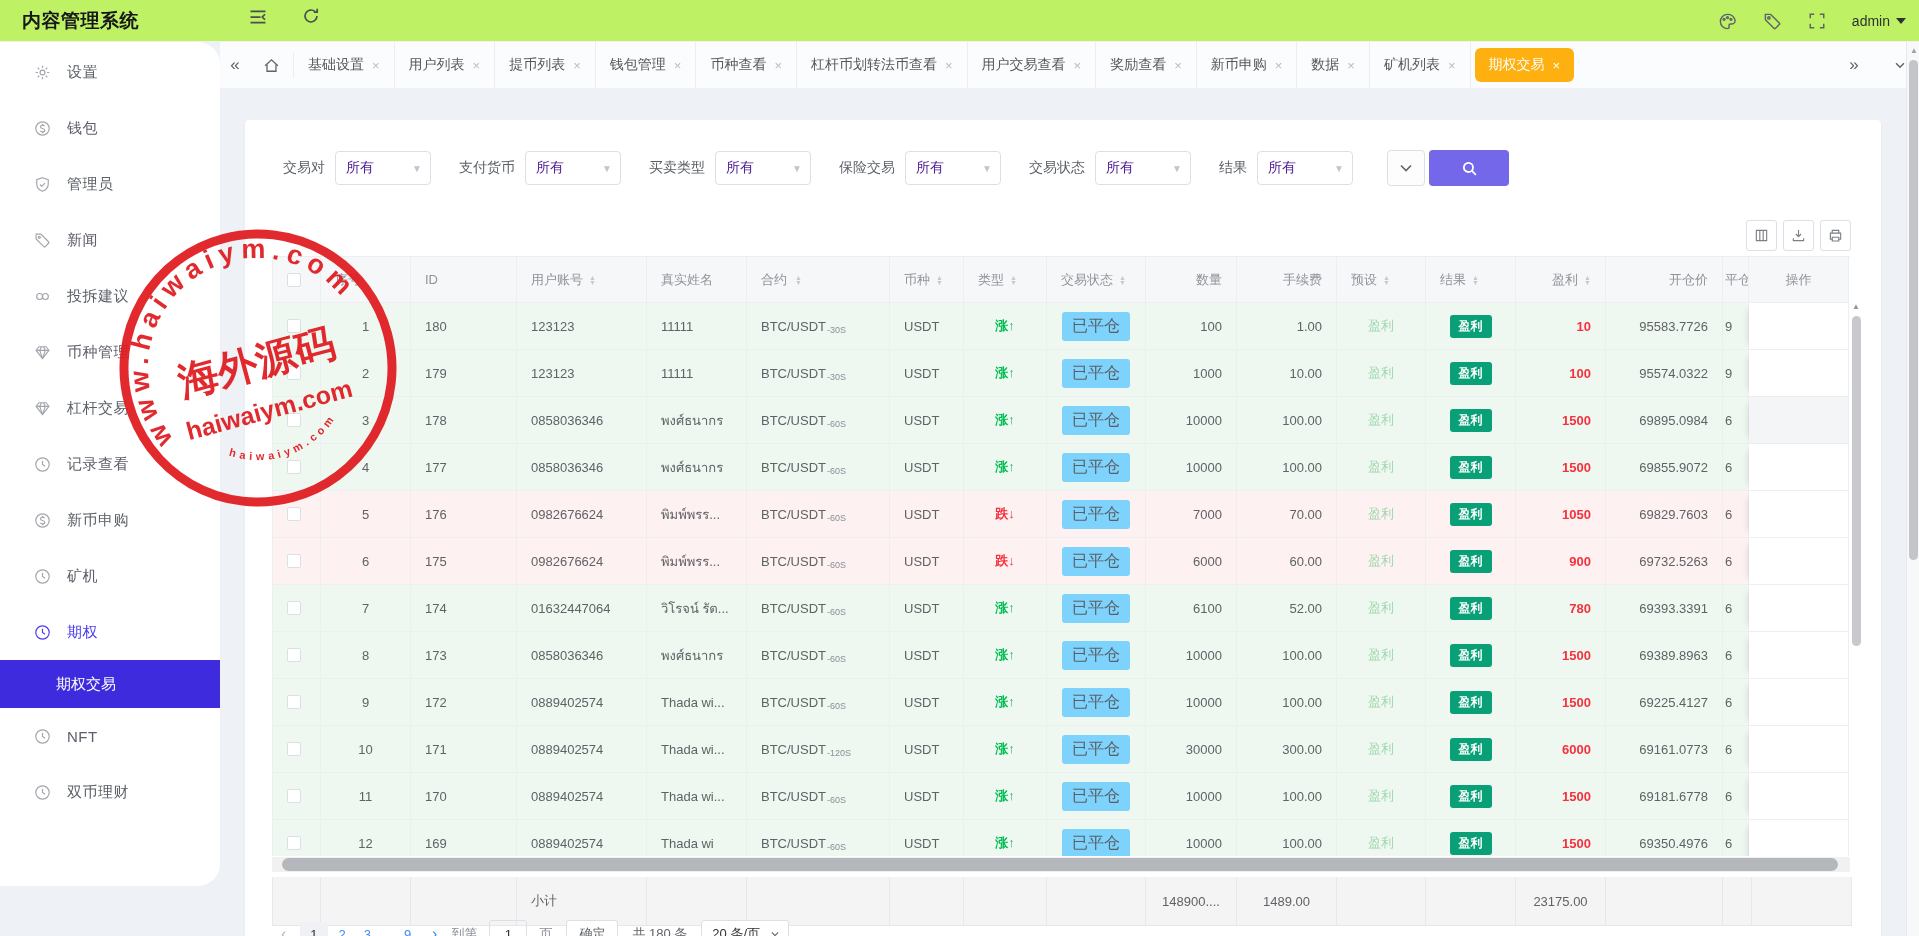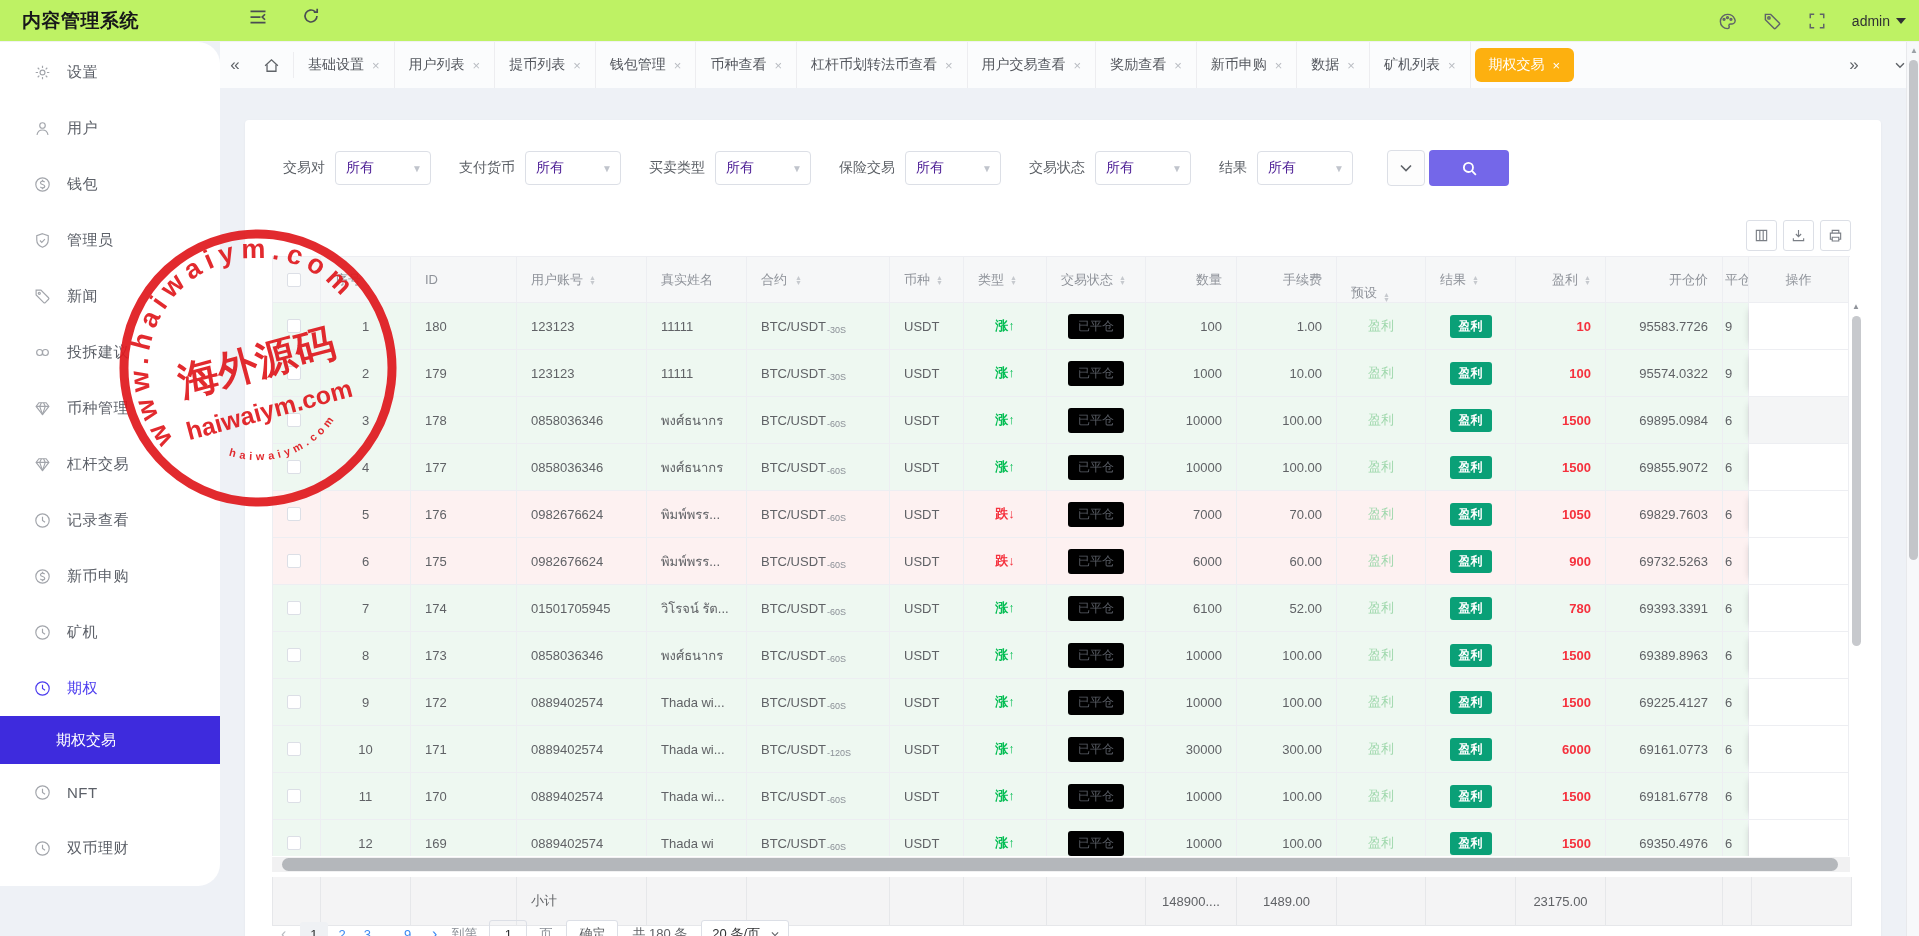--- a/index.html
+++ b/index.html
@@ -76,21 +76,21 @@
   .td{color:#606266;font-size:13px;background:#fff;}
   .tbody{height:553px;overflow:hidden;}
   .trow.green .td{background:#eef8f1;}
   .trow.red .td{background:#fdf1f1;}
   .td.op,.trow.green .td.op,.trow.red .td.op{background:#fff;box-shadow:-7px 0 7px -7px rgba(0,0,0,.15);}
   .trow.ophover .td.op{background:#f4f5f6;}
   .al-r{justify-content:flex-end;}
   .al-c{justify-content:center;}
   .sort{display:flex;flex-direction:column;line-height:5px;font-size:7px;color:#c6c9ce;cursor:pointer;}
   .cb{width:14px;height:14px;border:1px solid #dcdfe6;border-radius:2px;background:#fff;cursor:pointer;}
-  .tag-status{background:#000000;color:#5a5e66;font-size:12px;border-radius:3px;padding:4px 10px;}
+  .tag-status{background:#7dd3fc;color:#5a5e66;font-size:16px;border-radius:3px;padding:4px 10px;}
   .preset{color:#a0d8ad;font-size:13px;}
   .badge{background:#0aa077;color:#fff;font-size:12px;border-radius:3px;padding:3px 9px;font-weight:bold;}
   .typ{font-weight:bold;}
   .typ.up{color:#04bd53;}
   .typ.down{color:#f5313d;}
   .profit{color:#f5313d;font-weight:bold;}
   .sub{font-size:9px;color:#8a8f96;align-self:flex-end;margin:0 0 14px 1px;}
 
   
   .hscroll{position:absolute;left:27px;top:737px;width:1578px;height:15px;background:#f1f1f2;}
@@ -182,29 +182,20 @@
             <svg width="17" height="17" viewBox="0 0 16 16" fill="none" stroke="#a2a5ab" stroke-width="1.1">
               <circle cx="8" cy="8" r="2.3"></circle>
               <path d="M8 1.6v2.2M8 12.2v2.2M1.6 8h2.2M12.2 8h2.2M3.5 3.5l1.5 1.5M11 11l1.5 1.5M12.5 3.5L11 5M5 11l-1.5 1.5"></path>
             </svg>
           </span>
           <span class="side-label">设置</span>
         </div>
         <div class="side-item">
           <span class="ic">
             <svg width="17" height="17" viewBox="0 0 16 16" fill="none" stroke="#a2a5ab" stroke-width="1.1">
-              <circle cx="8" cy="5.2" r="2.6"></circle>
-              <path d="M2.8 14c.6-3 2.6-4.6 5.2-4.6s4.6 1.6 5.2 4.6"></path>
-            </svg>
-          </span>
-          <span class="side-label">用户</span>
-        </div>
-        <div class="side-item">
-          <span class="ic">
-            <svg width="17" height="17" viewBox="0 0 16 16" fill="none" stroke="#a2a5ab" stroke-width="1.1">
               <circle cx="8" cy="8" r="6.3"></circle>
               <path d="M6 10.2c.5.6 1.2 1 2 1 1.2 0 2.1-.7 2.1-1.6 0-2.2-4-1-4-3.2 0-.9.9-1.6 1.9-1.6.8 0 1.5.4 2 1M8 3.6v1.2M8 11.2v1.2"></path>
             </svg>
           </span>
           <span class="side-label">钱包</span>
         </div>
         <div class="side-item">
           <span class="ic">
             <svg width="17" height="17" viewBox="0 0 16 16" fill="none" stroke="#a2a5ab" stroke-width="1.1">
               <path d="M8 1.6l5.4 1.8v4.2c0 3.4-2.8 5.8-5.4 6.8-2.6-1-5.4-3.4-5.4-6.8V3.4z"></path>
@@ -502,21 +493,21 @@
                 <i>▲</i>
                 <i>▼</i>
               </span>
             </div>
             <div class="th al-r" style="width: 91px;">
               <span>数量</span>
             </div>
             <div class="th al-r" style="width: 100px;">
               <span>手续费</span>
             </div>
-            <div class="th" style="width: 89px; align-items: flex-end;">
+            <div class="th" style="width: 89px;">
               <span>预设</span>
               <span class="sort">
                 <i>▲</i>
                 <i>▼</i>
               </span>
             </div>
             <div class="th" style="width: 90px;">
               <span>结果</span>
               <span class="sort">
                 <i>▲</i>
@@ -745,21 +736,21 @@
             <div class="td al-r" style="width: 117px;">69732.5263</div>
             <div class="td" style="width: 26px; padding: 0px 2px;">6</div>
             <div class="td al-c op" style="width: 100px;"></div>
           </div>
           <div class="trow green">
             <div class="td" style="width: 48px;">
               <span class="cb"></span>
             </div>
             <div class="td al-c" style="width: 90px;">7</div>
             <div class="td" style="width: 106px;">174</div>
-            <div class="td" style="width: 130px;">01501705945</div>
+            <div class="td" style="width: 130px;">01632447064</div>
             <div class="td" style="width: 100px;">วิโรจน์ รัต...</div>
             <div class="td" style="width: 143px;">
               <span>BTC/USDT</span>
               <span class="sub">-60S</span>
             </div>
             <div class="td" style="width: 74px;">USDT</div>
             <div class="td al-c" style="width: 83px;">
               <span class="typ up">涨↑</span>
             </div>
             <div class="td al-c" style="width: 99px;">

